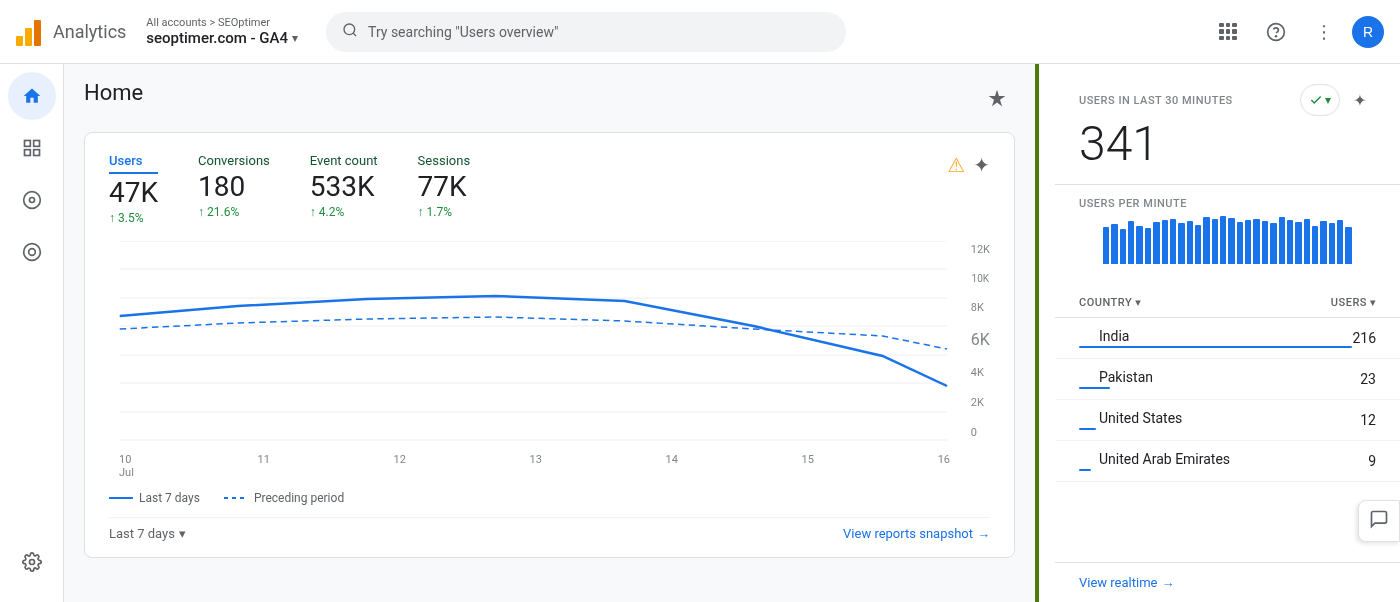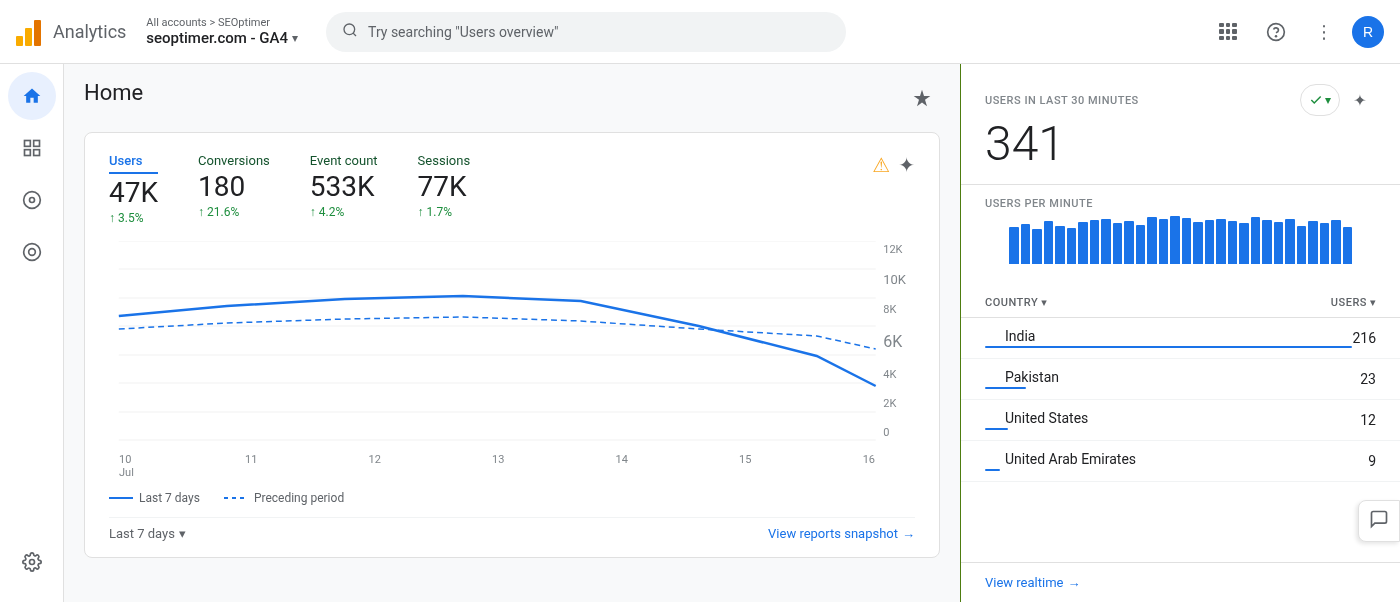--- a/index.html
+++ b/index.html
@@ -93,26 +93,27 @@
     
     .content-area {
       flex: 1;
       overflow: auto;
       padding: 16px 20px;
       background: #f8f9fa;
     }
 
     
     .right-panel {
-      width: 440px;
+      width: 365px;
       background: #fff;
-      border-left: 1px solid #4d7c0f;
+      border-left: 4px solid #4d7c0f;
       flex-shrink: 0;
       display: flex;
       flex-direction: column;
+      padding-left: 16px;
     }
 
     .page-header {
       display: flex;
       align-items: flex-start;
       justify-content: space-between;
       margin-bottom: 16px;
     }
     .page-title { font-size: 22px; color: #202124; font-weight: 400; }
     .ai-icon-btn { width: 36px; height: 36px; border: none; background: transparent; cursor: pointer; display: flex; align-items: center; justify-content: center; font-size: 18px; color: #5f6368; }
@@ -382,23 +383,23 @@
           <line x1="10" y1="142" x2="780" y2="142" stroke="#e0e0e0" stroke-width="0.5"></line>
           <line x1="10" y1="171" x2="780" y2="171" stroke="#e0e0e0" stroke-width="0.5"></line>
           <line x1="10" y1="199" x2="780" y2="199" stroke="#e0e0e0" stroke-width="0.5"></line>
 
           <polyline points="10,75 120,65 240,58 360,55 480,60 600,85 720,115 780,145" fill="none" stroke="#1a73e8" stroke-width="2.5"></polyline>
 
           <polyline points="10,88 120,82 240,78 360,76 480,80 600,88 720,95 780,108" fill="none" stroke="#1a73e8" stroke-width="1.5" stroke-dasharray="6,4"></polyline>
         </svg>
 
         
-        <div style="position:absolute; right:9px; top:0; height:100%; display:flex; flex-direction:column; justify-content:space-between; padding:2px 0;">
+        <div style="position:absolute; right:0; top:0; height:100%; display:flex; flex-direction:column; justify-content:space-between; padding:2px 0;">
           <span style="font-size:11px; color:#80868b;">12K</span>
-          <span style="font-size:13px; color:#80868b;">10K</span>
+          <span style="font-size:10px; color:#80868b;text-align:center;">10K</span>
           <span style="font-size:11px; color:#80868b;">8K</span>
           <span style="font-size:16px; color:#80868b;">6K</span>
           <span style="font-size:11px; color:#80868b;">4K</span>
           <span style="font-size:11px; color:#80868b;">2K</span>
           <span style="font-size:11px; color:#80868b;">0</span>
         </div>
       </div>
 
       <div style="display:flex; justify-content:space-between; padding:4px 40px 0 10px;">
         <span style="font-size:11px; color:#80868b; white-space:pre;">10

